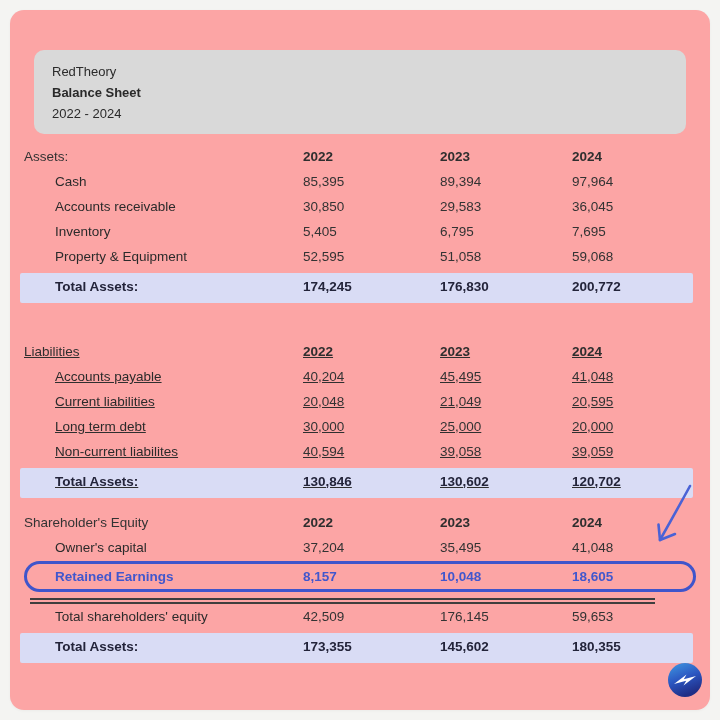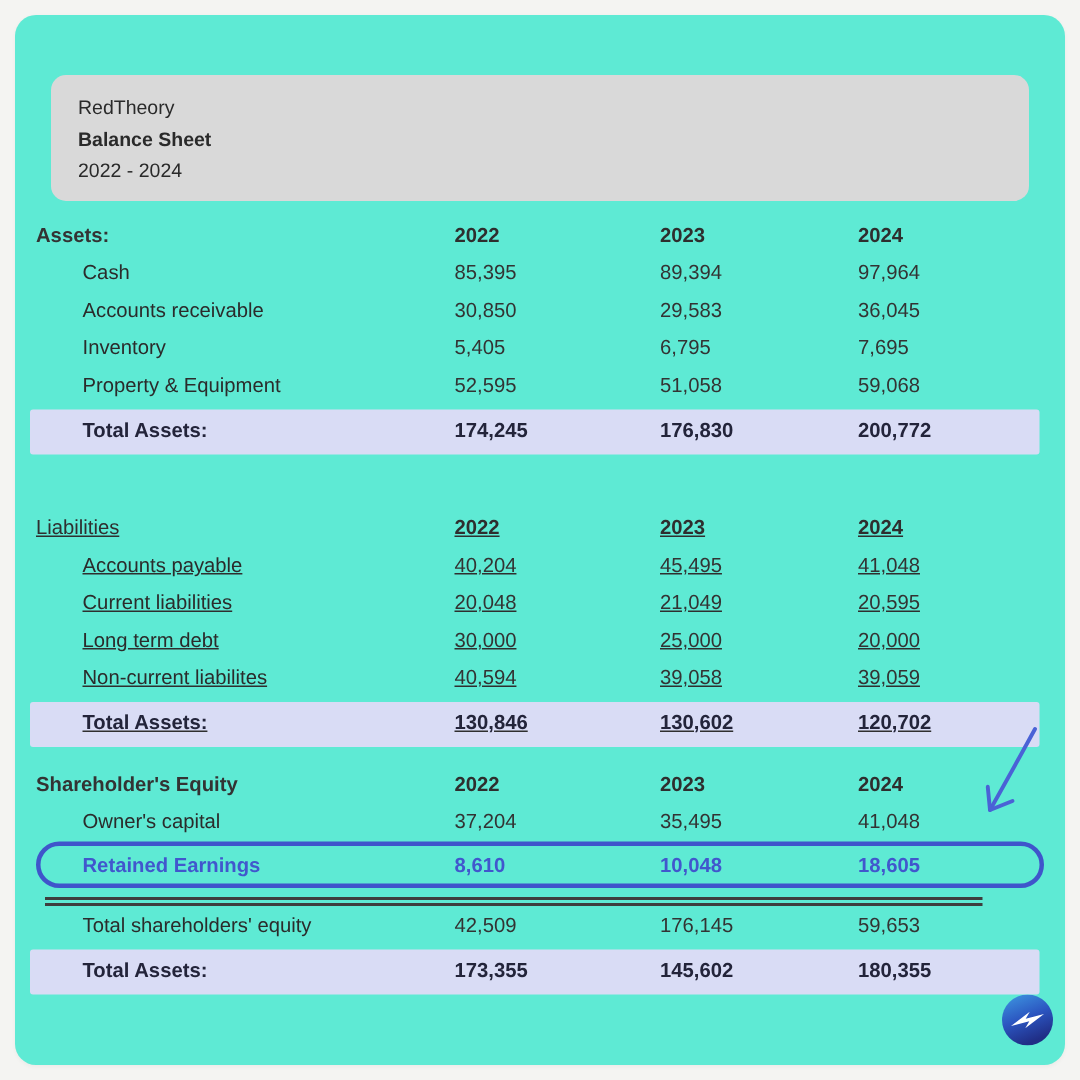--- a/index.html
+++ b/index.html
@@ -6,40 +6,40 @@
   html,body { width:720px; height:720px; }
   body {
     background:#f4f4f2;
     font-family:"Liberation Sans", "DejaVu Sans", sans-serif;
     color:#2f2f2f;
     position:relative;
     overflow:hidden;
   }
   .card {
     position:absolute; left:10px; top:10px; width:700px; height:700px;
-    background:#5eead4; border-radius:14px;
+    background:#fca5a5; border-radius:14px;
     box-shadow:0 1px 3px rgba(0,0,0,0.04);
   }
   .title-box {
     margin:40px 24px 0 24px; height:84px;
     background:#d9d9d9; border-radius:10px;
     padding:11px 0 0 18px;
     font-size:13px; line-height:21px; color:#2a2a2a;
   }
   .title-box .bold { font-weight:700; }
 
   .row {
     display:grid;
     grid-template-columns:279px 137px 132px 1fr;
     align-items:center;
     padding-left:14px;
     height:25px;
     font-size:13.5px;
   }
-  .section-head .label { font-weight:700; color:#333; }
+  .section-head .label { font-weight:400; color:#333; }
   .section-head.normal-head .label { font-weight:400; color:#2f2f2f; }
   .year { font-weight:700; color:#2e2e2e; }
   .item-label { padding-left:31px; color:#2b2b2b; }
   .val { color:#333; }
 
   .assets-section { margin-top:10px; }
   .liab-section { margin-top:36px;text-decoration:underline; }
   .equity-section { margin-top:12px; }
 
   .total-band {
@@ -172,21 +172,21 @@
     </div>
     <div class="row">
       <div class="item-label">Owner's capital</div>
       <div class="val">37,204</div>
       <div class="val">35,495</div>
       <div class="val">41,048</div>
     </div>
     <div class="capsule">
       <div class="row">
         <div class="item-label">Retained Earnings</div>
-        <div class="val">8,610</div>
+        <div class="val">8,157</div>
         <div class="val">10,048</div>
         <div class="val">18,605</div>
       </div>
     </div>
     <div class="double-line"></div>
     <div class="row">
       <div class="item-label">Total shareholders' equity</div>
       <div class="val">42,509</div>
       <div class="val">176,145</div>
       <div class="val">59,653</div>

